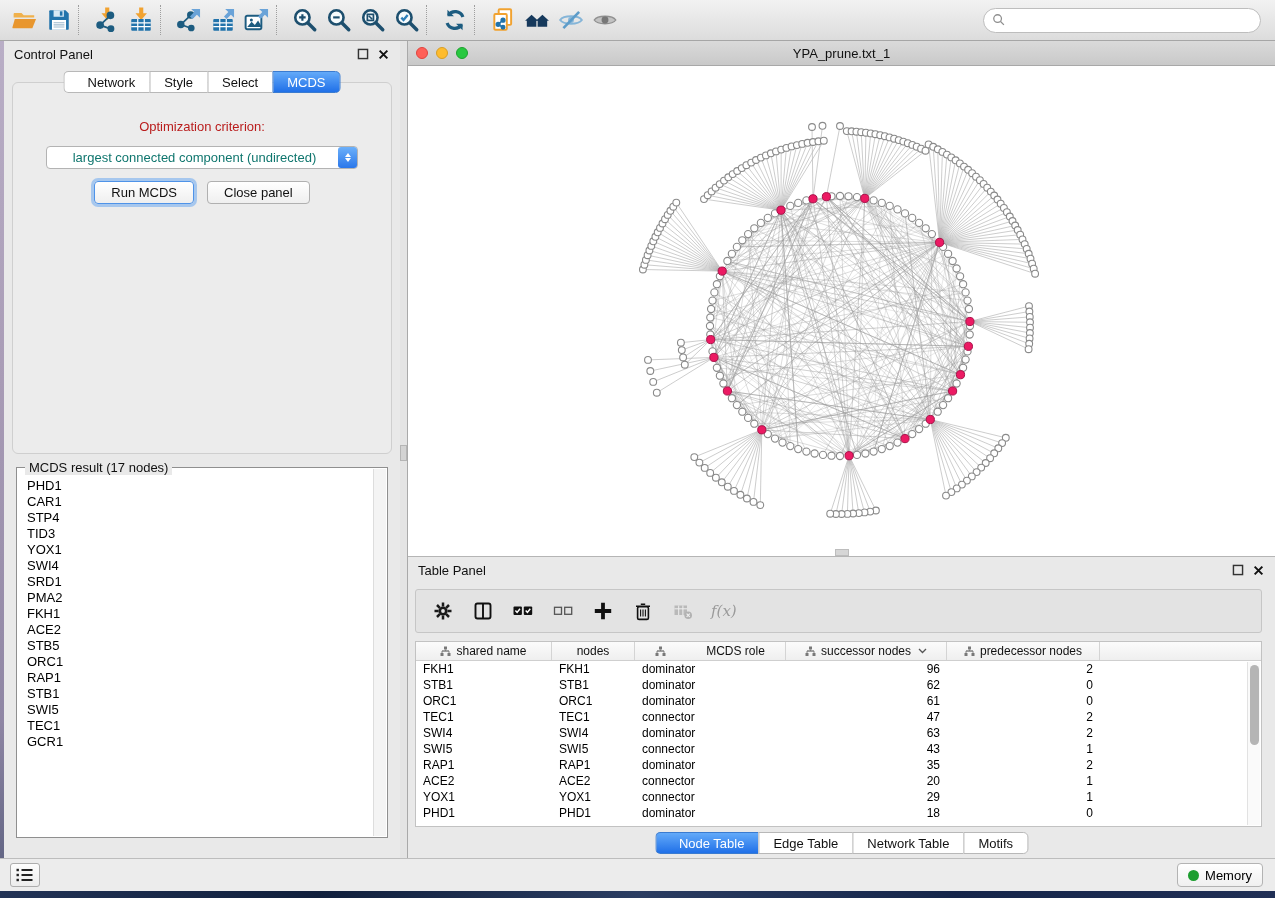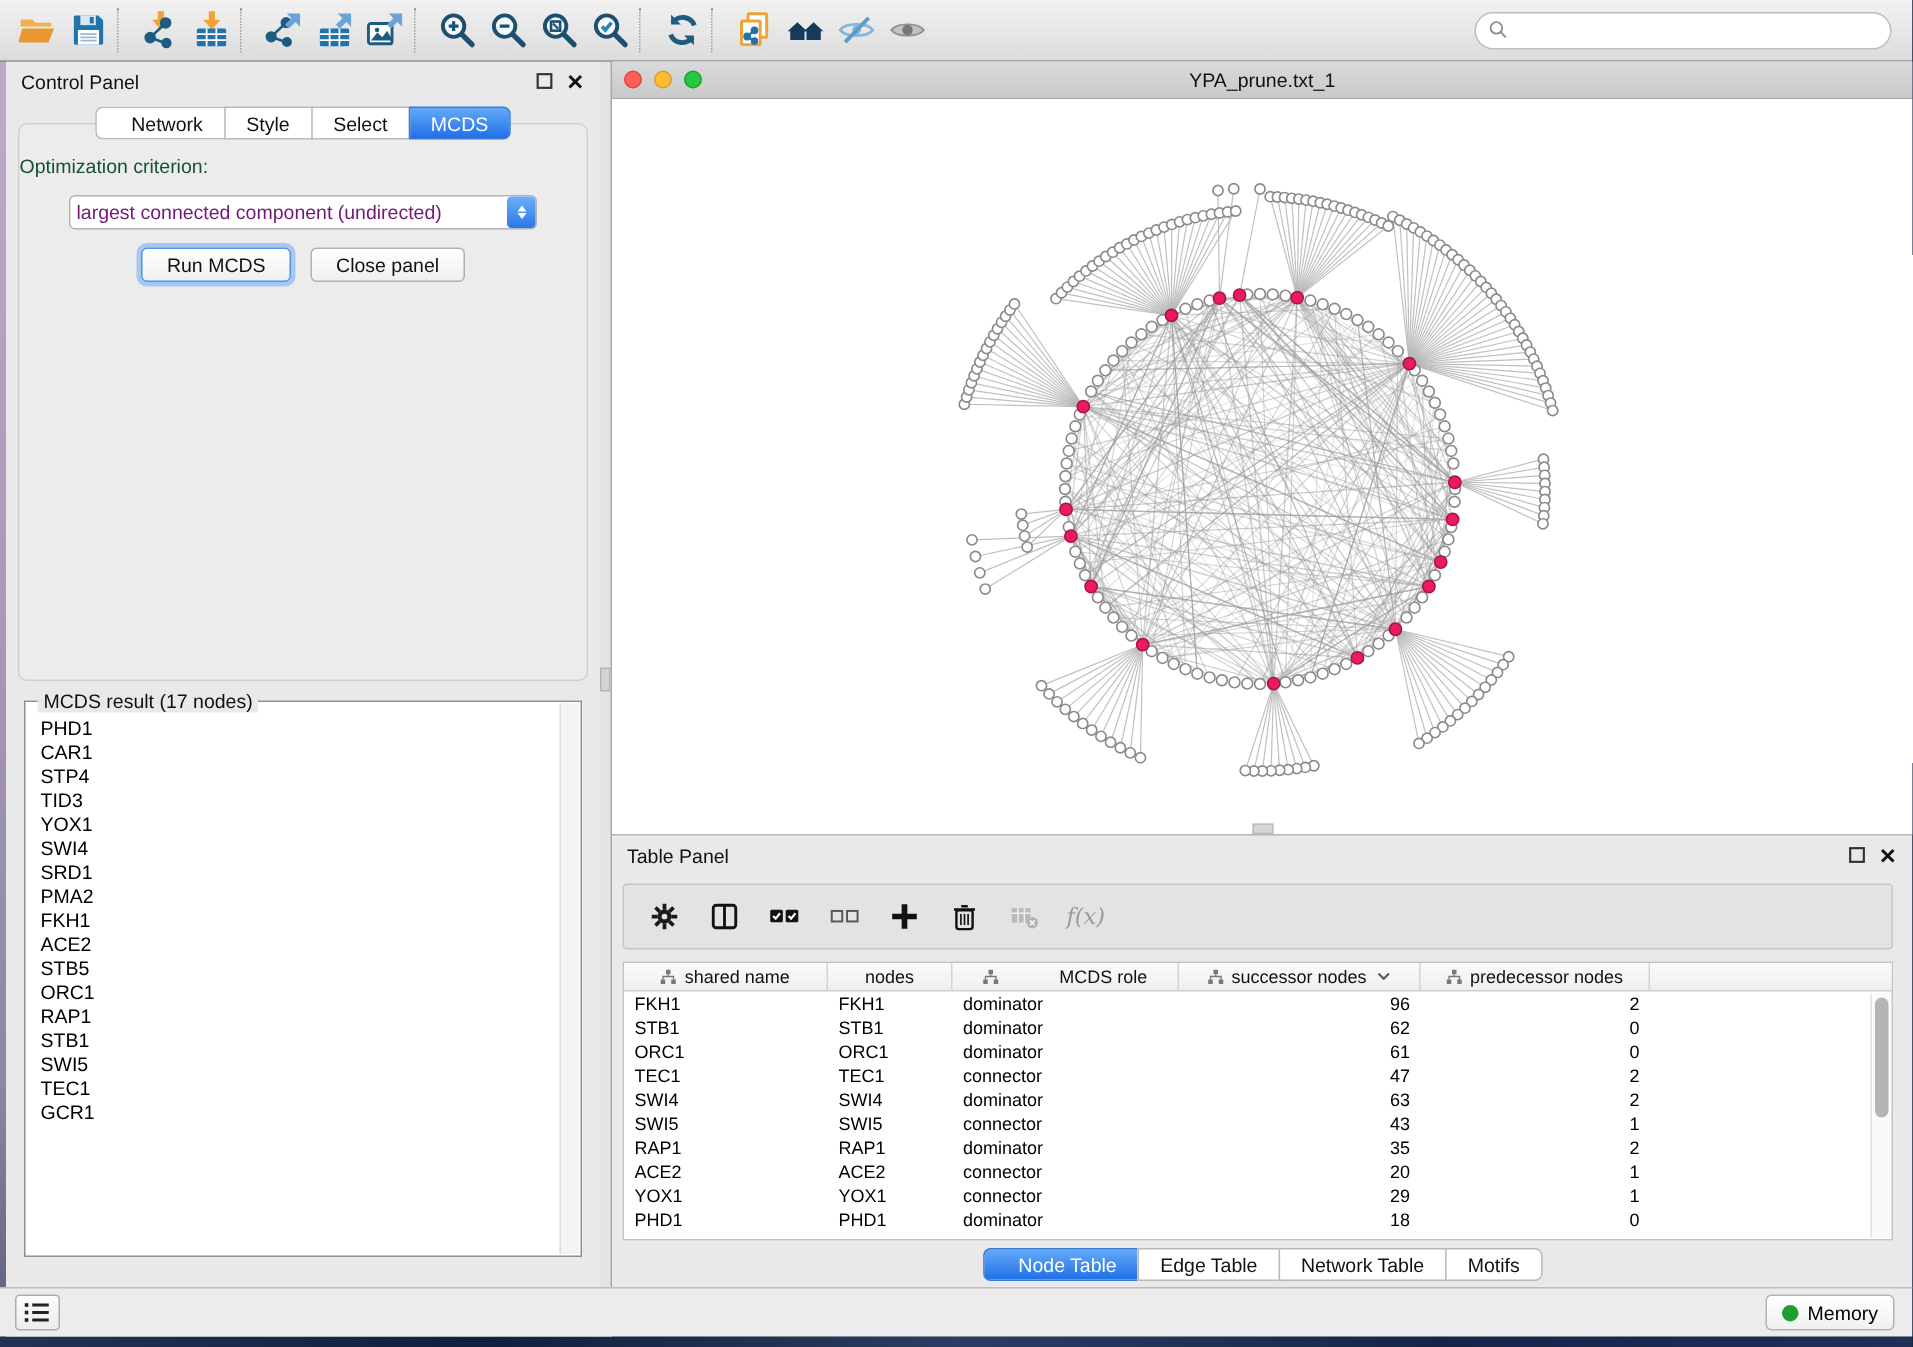--- a/index.html
+++ b/index.html
@@ -31,24 +31,24 @@
 
   #cp-tabs { position:absolute; left:50%; transform:translateX(-50%); top:30px; display:flex; z-index:3; }
   .seg-tab { height:22px; padding:0 14px; font-size:13px; display:flex; align-items:center; justify-content:center;
     background:#fff; border:1px solid #b8b8b8; border-right:none; cursor:pointer; color:#111; }
   .seg-tab:first-child { border-radius:5px 0 0 5px;padding-left:23px; }
   .seg-tab:last-child { border-radius:0 5px 5px 0; border-right:1px solid #b8b8b8; }
   .seg-tab.sel { background:linear-gradient(#63aaf9,#2070e8); color:#fff; border-color:#3a7bd0; }
 
   #cp-body { position:absolute; left:8px; top:41px; width:380px; height:372px;
     background:#ececec; border:1px solid #cfcfcf; border-radius:6px; }
-  #opt-label { margin-top:20px; font-size:13px; color:#14532d; }
+  #opt-label { text-align:center; margin-top:36px; font-size:13px; color:#b91c1c; }
   #opt-select { margin:12px auto 0; width:312px; height:23px; background:#fff; border:1px solid #b3b3b3;
     border-radius:4px; display:flex; align-items:center; cursor:pointer; position:relative; }
-  #opt-select .val { flex:1; text-align:left; font-size:13px; color:#701a75; padding-left:4px; white-space:nowrap; }
+  #opt-select .val { flex:1; text-align:center; font-size:13px; color:#0f766e; padding-left:4px; white-space:nowrap; }
   #opt-stepper { width:19px; height:21px; margin-right:0px; border-radius:3px;
     background:linear-gradient(#6cb0fa,#2a77ea); display:flex; flex-direction:column; align-items:center; justify-content:center; gap:1px; }
   #opt-stepper b { width:0; height:0; border-left:3.5px solid transparent; border-right:3.5px solid transparent; }
   #opt-stepper b.up { border-bottom:4px solid #fff; }
   #opt-stepper b.dn { border-top:4px solid #fff; }
   #cp-buttons { display:flex; justify-content:center; gap:13px; margin-top:12px; }
   .push-btn { height:23px; padding:0 16px; background:linear-gradient(#ffffff,#efefef); border:1px solid #b0b0b0;
     border-radius:4px; font-size:13px; color:#111; cursor:pointer; font-family:"Liberation Sans",sans-serif; }
   .push-btn.focused { border:1px solid #4f93e8; box-shadow:0 0 0 3px rgba(110,170,240,.55); }
 

